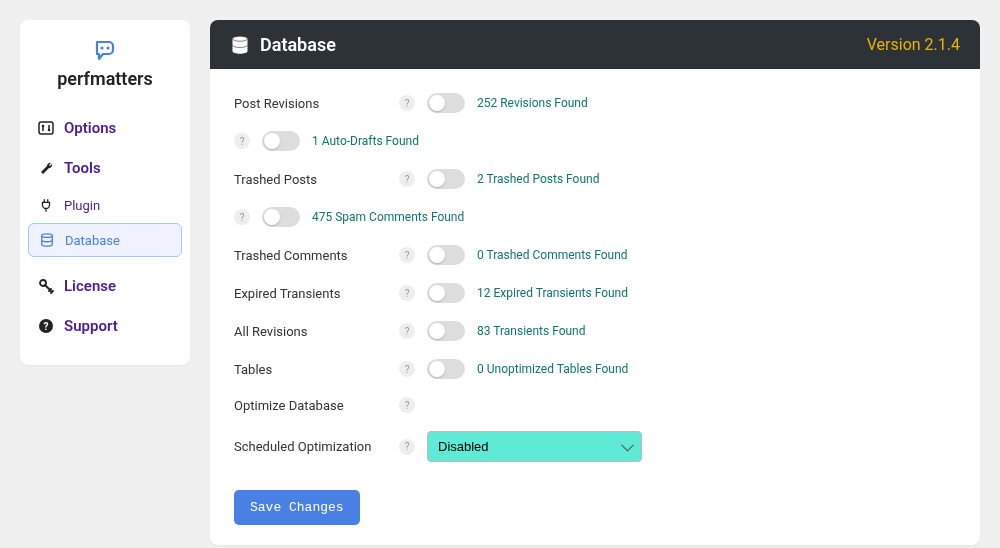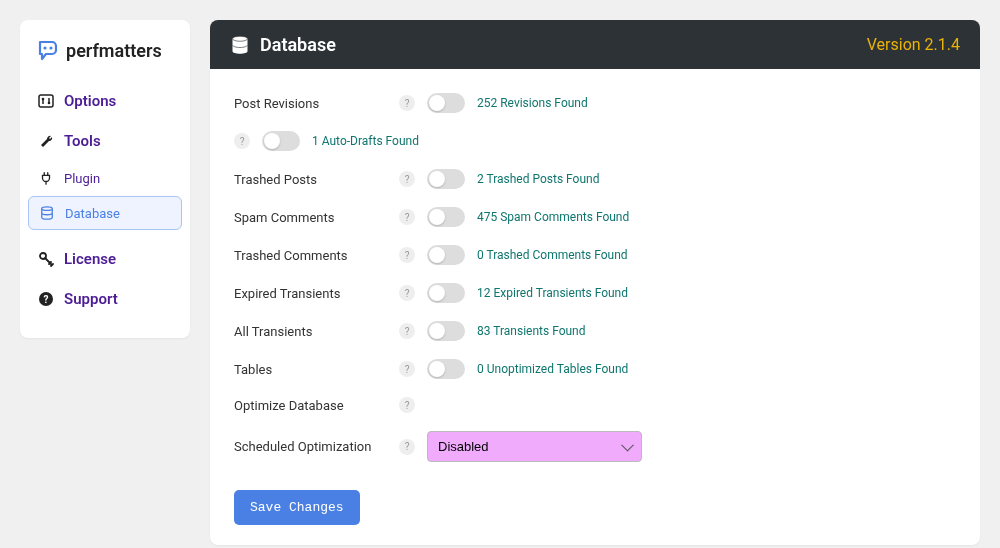--- a/index.html
+++ b/index.html
@@ -22,20 +22,21 @@
       box-shadow: 0 1px 2px rgba(0,0,0,0.05);
     }
     .logo {
       display: flex;
       align-items: center;
       gap: 6px;
       padding: 0 8px 18px 8px;
       font-size: 18px;
       font-weight: 600;
       color: #222;
+      flex-direction: column;
     }
     .logo svg { flex-shrink: 0; }
     .sidebar-item {
       display: flex;
       align-items: center;
       gap: 10px;
       padding: 10px 10px;
       font-size: 14px;
       color: #4c1d95;
       cursor: pointer;
@@ -153,21 +154,21 @@
       font-size: 12px;
       border-radius: 4px;
       cursor: pointer;
     }
     .select {
       width: 215px;
       padding: 7px 10px;
       font-size: 13px;
       border: 1px solid #bbb;
       border-radius: 4px;
-      background: #f0abfc;
+      background: #5eead4;
       cursor: pointer;
       appearance: none;
       position: relative;
     }
     .select-wrap {
       position: relative;
       display: inline-block;
     }
     .select-wrap::after {
       content: '';
@@ -299,42 +300,41 @@
     </div>
 
     <div class="row">
       <div class="row-label">Trashed Posts</div>
       <div class="help">?</div>
       <div class="toggle"></div>
       <div class="status-text">2 Trashed Posts Found</div>
     </div>
 
     <div class="row">
-      <div class="row-label">Spam Comments</div>
       <div class="help">?</div>
       <div class="toggle"></div>
       <div class="status-text">475 Spam Comments Found</div>
     </div>
 
     <div class="row">
       <div class="row-label">Trashed Comments</div>
       <div class="help">?</div>
       <div class="toggle"></div>
       <div class="status-text">0 Trashed Comments Found</div>
     </div>
 
     <div class="row">
       <div class="row-label">Expired Transients</div>
       <div class="help">?</div>
       <div class="toggle"></div>
       <div class="status-text">12 Expired Transients Found</div>
     </div>
 
     <div class="row">
-      <div class="row-label">All Transients</div>
+      <div class="row-label">All Revisions</div>
       <div class="help">?</div>
       <div class="toggle"></div>
       <div class="status-text">83 Transients Found</div>
     </div>
 
     <div class="row">
       <div class="row-label">Tables</div>
       <div class="help">?</div>
       <div class="toggle"></div>
       <div class="status-text">0 Unoptimized Tables Found</div>

